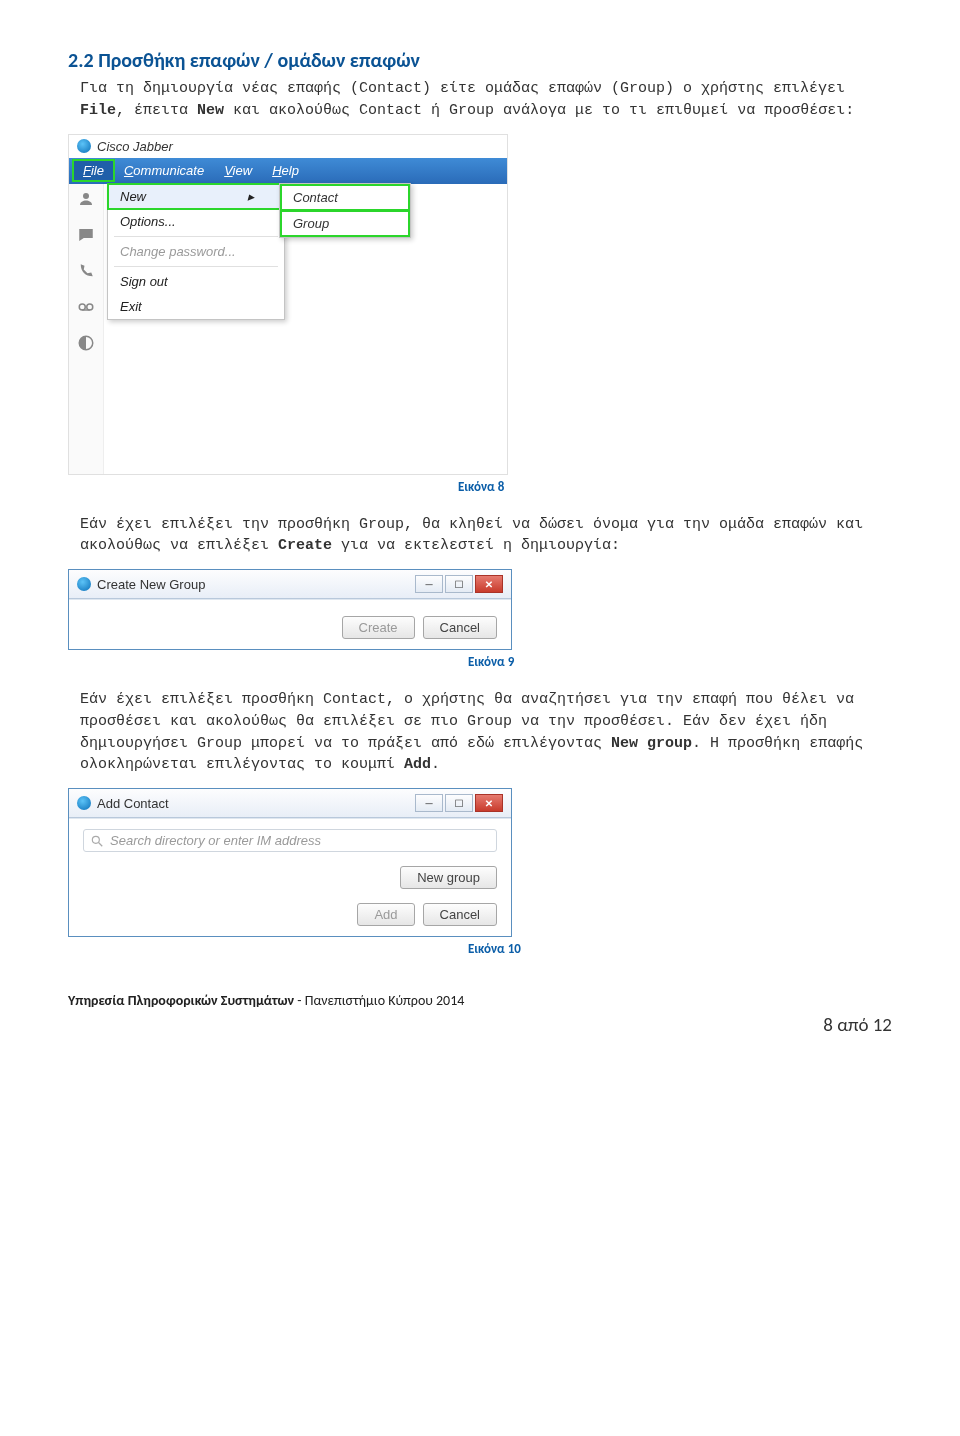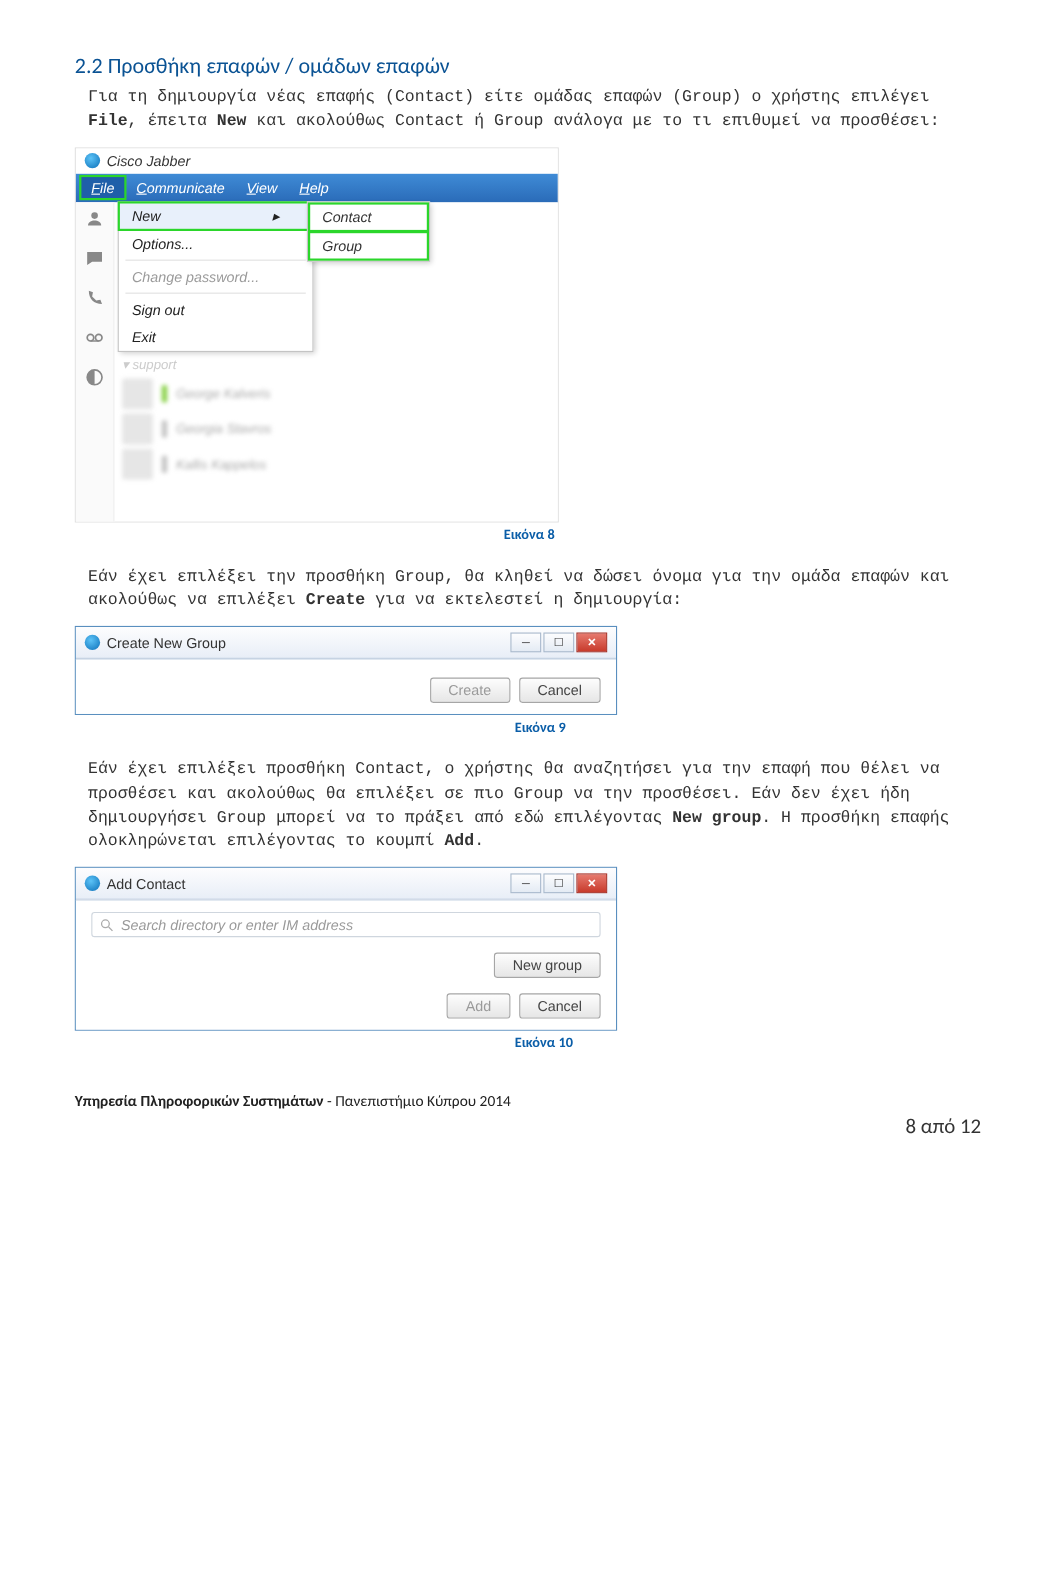--- a/index.html
+++ b/index.html
@@ -9,21 +9,21 @@
     font-family: Calibri, Arial, sans-serif;
     font-size: 15px;
     color: #333;
     background: #fff;
     width: 960px;
   }
   h2 {
     color: #0b5394;
     font-size: 20px;
     margin: 0 0 6px 0;
-    font-weight: normal;
+    font-weight: bold;
   }
   p { margin: 4px 0 12px 12px; line-height: 1.45; font-family: Liberation Mono, monospace; }
   .bold { font-weight: bold; }
   .caption {
     color: #0b5ea8;
     font-weight: bold;
     font-size: 13px;
     text-align: left;
     margin: 4px 0 20px 0;
   }
@@ -87,21 +87,21 @@
   .filemenu .row.dis { color: #9a9a9a; }
   .filemenu .row.hi {
     background: #e8f0fb;
     outline: 2px solid #2bd62b;
     outline-offset: -1px;
   }
   .filemenu .sep { height:1px; background:#e0e0e0; margin:2px 6px; }
   .submenu {
     position: absolute;
     left: 210px; top: -1px;
-    width: 112px;
+    width: 132px;
     background: #fff;
     border: 1px solid #c4c4c4;
     box-shadow: 2px 2px 5px rgba(0,0,0,.2);
     font-size: 13px;
   }
   .submenu .row {
     padding: 5px 12px;
     outline: 2px solid #2bd62b;
     outline-offset: -1px;
     margin: 1px;
@@ -134,21 +134,21 @@
     filter: blur(2px);
   }
   .contacts .av {
     width:28px; height:28px; background:#e6e6e6; border-radius:2px;
   }
   .contacts .dot { width:5px; height:16px; border-radius:2px; }
   .d1{background:#8ad24a;}.d2{background:#c5c5c5;}
 
   
   .dlg {
-    width: 493px;
+    width: 444px;
     border: 1px solid #5a8fbf;
     background: linear-gradient(#f0f5fb,#e3ecf6);
     font-family: "Segoe UI", Arial, sans-serif;
     font-size: 13px;
     margin-top: 8px;
   }
   .dlg-title {
     display: flex;
     align-items: center;
     gap: 6px;
@@ -281,38 +281,20 @@
       <div class="sep"></div>
       <div class="row dis">Change password...</div>
       <div class="sep"></div>
       <div class="row">Sign out</div>
       <div class="row">Exit</div>
     </div>
     <div class="submenu">
       <div class="row">Contact</div>
       <div class="row">Group</div>
     </div>
-    <div class="contacts">
-      <div class="hdr">▾ <span>support</span></div>
-      <div class="row">
-          <span class="av"></span>
-          <span class="dot d1"></span>
-          <span>George Kalveris</span>
-        </div>
-      <div class="row">
-          <span class="av"></span>
-          <span class="dot d2"></span>
-          <span>Georgia Stavros</span>
-        </div>
-      <div class="row">
-          <span class="av"></span>
-          <span class="dot d2"></span>
-          <span>Kallis Kappelos</span>
-        </div>
-    </div>
   </div>
 </div>
 <div class="caption" style="padding-left:390px">Εικόνα 8</div>
 
 <p>
   <span>Εάν έχει επιλέξει την προσθήκη Group, θα κληθεί να δώσει όνομα για την ομάδα επαφών και ακολούθως να επιλέξει </span><span class="bold">Create</span><span> για να εκτελεστεί η δημιουργία:</span>
 </p>
 
 <div class="dlg">
   <div class="dlg-title">

